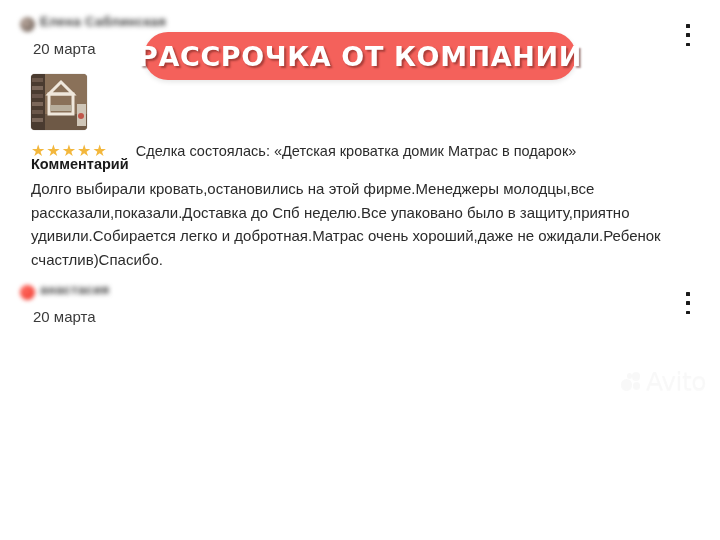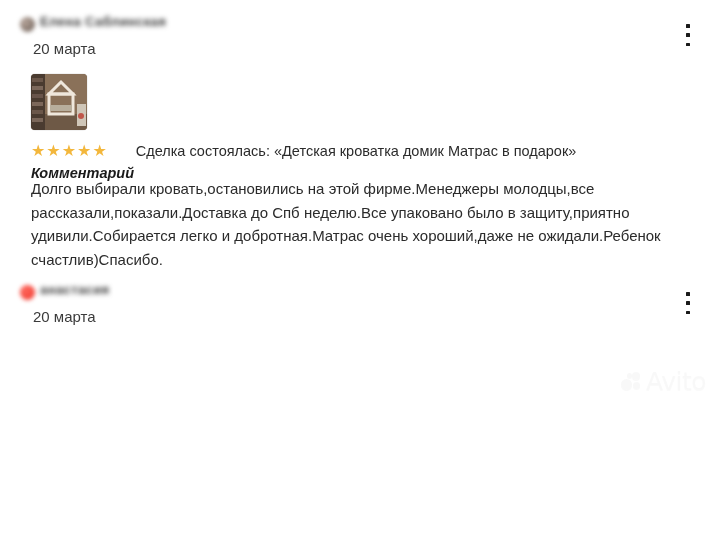--- a/index.html
+++ b/index.html
@@ -139,21 +139,21 @@
     margin-left: 20px;
   }
 
   .comment-label {
     position: absolute;
     left: 31px;
     font-size: 14.5px;
     font-weight: 700;
     color: #1a1a1a;
   }
-  .comment-label-1 { top: 165px; font-style: italic; }
+  .comment-label-1 { top: 156px; }
 
   .comment-body {
     position: absolute;
     left: 31px;
     width: 644px;
     font-size: 15px;
     line-height: 23.5px;
     color: #2b2b2b;
     text-align: left;
   }
@@ -287,20 +287,23 @@
     <div class="review-date">20 марта</div>
 
     <div class="kebab-menu">
       <span></span>
       <span></span>
       <span></span>
     </div>
 
   </div>
 
+  <div class="promo-banner">
+    <span class="promo-text">РАССРОЧКА ОТ КОМПАНИИ</span>
+  </div>
 
   <div class="watermark">
     <span class="wm-dots">
       <i class="d1"></i>
       <i class="d2"></i>
       <i class="d3"></i>
       <i class="d4"></i>
     </span>
     <span class="wm-text">Avito</span>
   </div>

